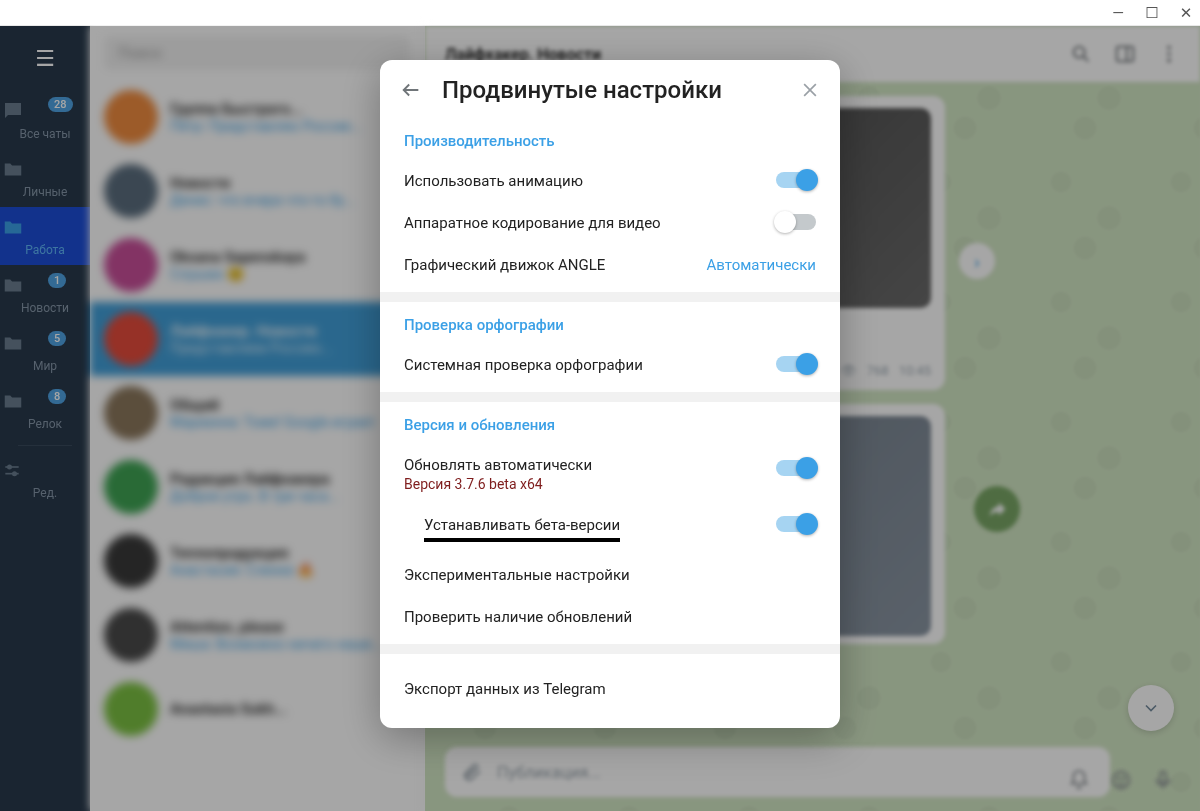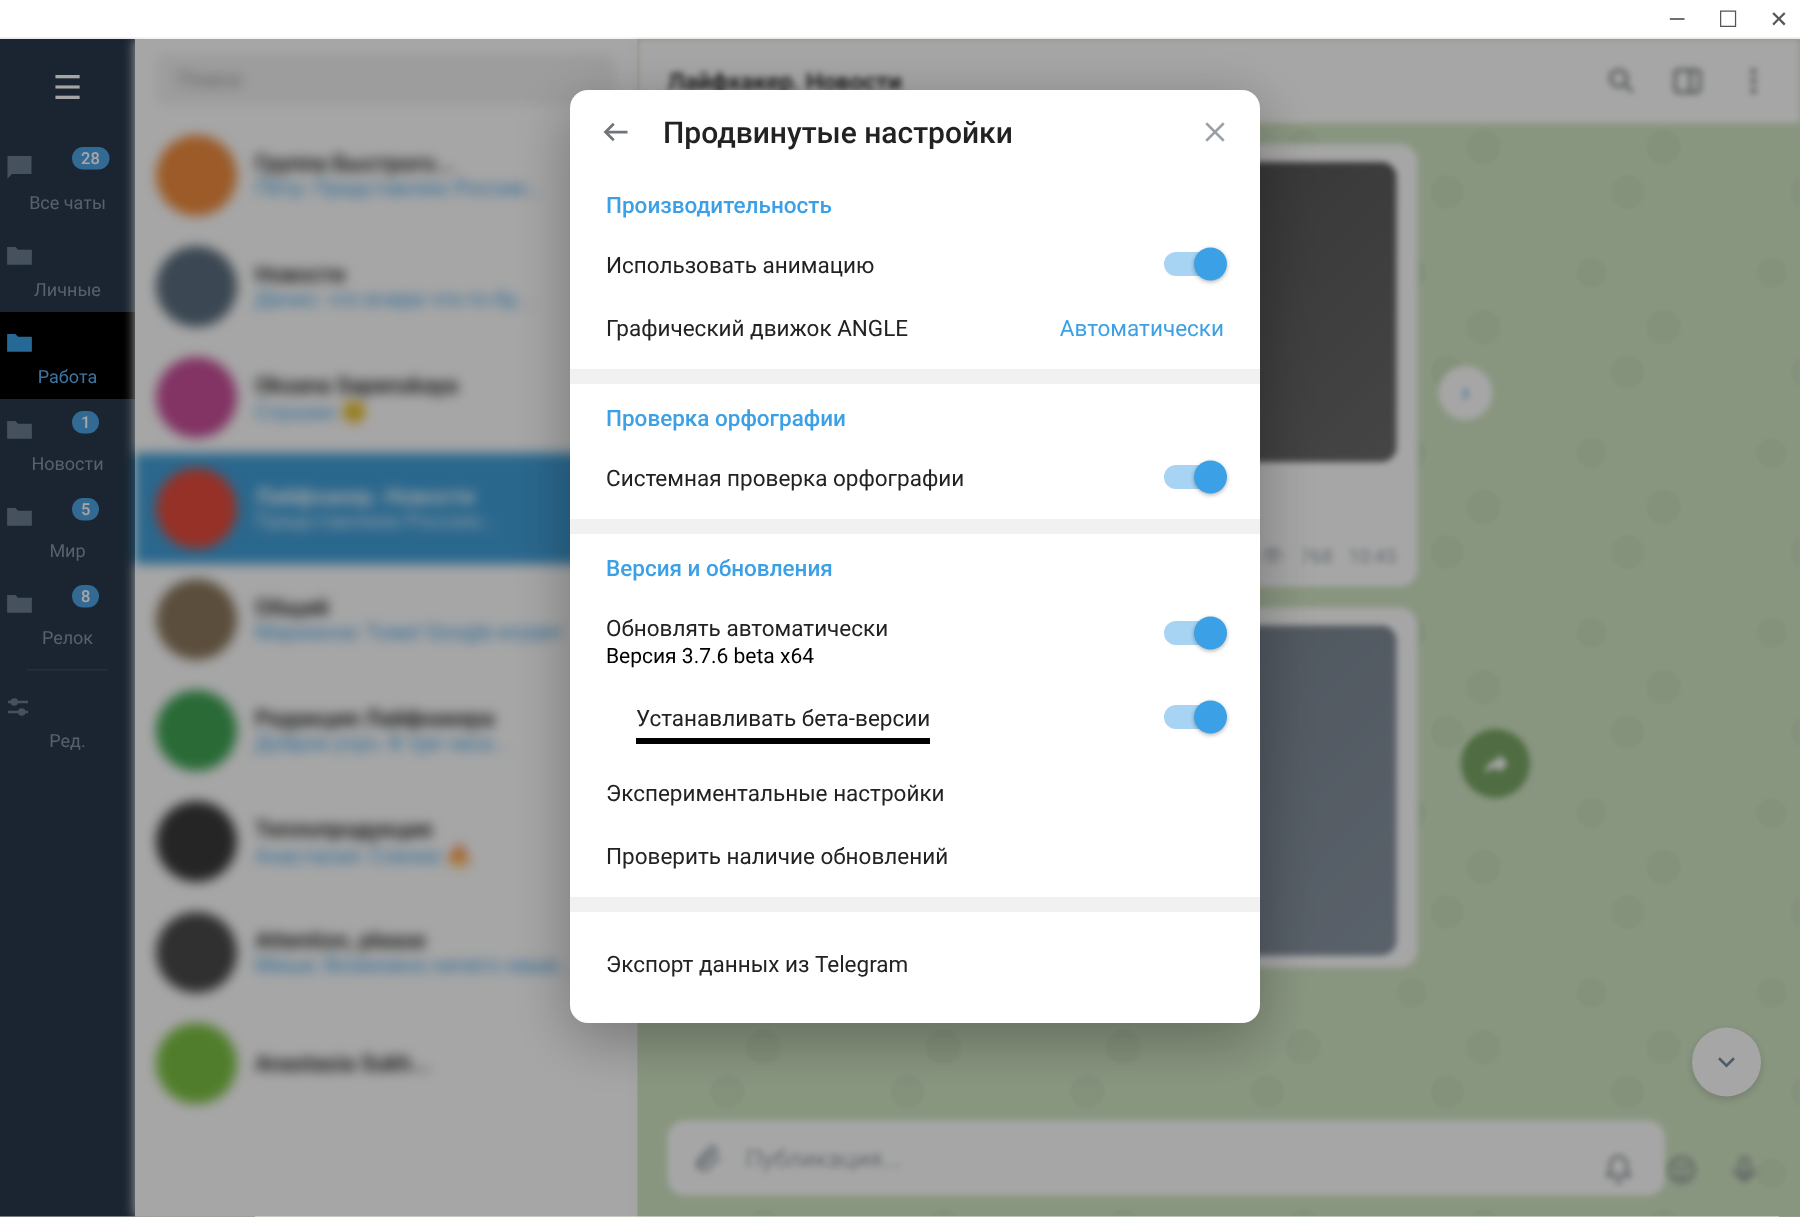--- a/index.html
+++ b/index.html
@@ -8,21 +8,21 @@
   
   .titlebar { height: 26px; background: #fff; display:flex; justify-content:flex-end; align-items:center; padding-right:6px; gap:18px; color:#555; font-size:15px; border-bottom:1px solid #e8e8e8;}
   .titlebar span { width:16px; text-align:center; cursor:default;}
 
   .app { display:flex; height: 785px; position:relative; }
 
   
   .rail { width: 90px; background:#293a4c; display:flex; flex-direction:column; align-items:center; padding-top:8px; color:#9fb0c0; font-size:12px; }
   .hamburger { color:#fff; font-size:22px; padding:12px 0 18px; }
   .rail-item { width:100%; text-align:center; padding:10px 0 8px; position:relative; cursor:pointer;}
-  .rail-item.active { background:#000000; color:#5eb5f7;}
+  .rail-item.active { background:#1d4ed8; color:#5eb5f7;}
   .rail-item .ico { font-size:22px; display:block; margin-bottom:4px; color:inherit;}
   .rail-item.active .ico { color:#3ba0e6;}
   .rail-item:not(.active) .ico { color:#6a7d8f;}
   .rail-item .lbl { font-size:12px; color:#8596a8;text-align:right; }
   .rail-item.active .lbl { color:#5eb5f7;}
   .badge { position:absolute; top:8px; left:48px; background:#4fa3e3; color:#fff; font-size:11px; border-radius:10px; padding:1px 6px; min-width:18px; text-align:center; font-weight:500;}
   .rail-sep { height:1px; background:#3a4a5c; width:60%; margin:6px 0;}
   .rail-spacer { flex:1; }
 
   
@@ -63,30 +63,30 @@
   .composer { position:absolute; left:20px; right:90px; bottom:14px; height:50px; background:#fff; border-radius:12px; display:flex; align-items:center; padding:0 16px; gap:14px; color:#a2acb4; font-size:16px; z-index:2; filter: blur(2px);}
   .composer-icons-right { position:absolute; right:26px; bottom:20px; display:flex; gap:20px; color:#8a8f94; font-size:22px; z-index:2; filter: blur(2px);}
 
   
   .dim { position:absolute; inset:26px 0 0 0; background:rgba(0,0,0,.35); z-index:5;}
 
   
   .modal { position:absolute; left:380px; top:60px; width:460px; background:#fff; border-radius:12px; z-index:10; box-shadow:0 10px 40px rgba(0,0,0,.3); overflow:hidden; display:flex; flex-direction:column;}
   .modal-head { display:flex; align-items:center; padding:16px 20px 14px; gap:20px;}
   .modal-head .back { color:#707579; font-size:20px; cursor:pointer;}
-  .modal-head .mtitle { font-size:20px; font-weight:500; color:#222;}
+  .modal-head .mtitle { font-size:24px; font-weight:500; color:#222;}
   .modal-head .close { margin-left:auto; color:#9aa0a6; font-size:20px; cursor:pointer;}
   .modal-body { max-height:680px; overflow-y:auto;}
   .section-sep { height:10px; background:#f1f1f1;}
   .section { padding:14px 24px 6px;}
   .section-title { color:#3ba0e6; font-size:15px; font-weight:500; margin-bottom:10px;}
   .row { display:flex; padding:12px 0; font-size:15px; color:#222;}
   .row .rlabel { flex:1;}
   .row .rval { color:#3ba0e6; font-size:15px;}
-  .row .sub { color:#000000; font-size:14px; margin-top:2px;}
+  .row .sub { color:#7f1d1d; font-size:14px; margin-top:2px;}
   .row.highlight .rlabel-inner { border-bottom:4px solid #000000; padding-bottom:4px; display:inline-block;margin-left:20px;}
   .row.clickable { cursor:pointer;}
 
   
   .toggle { width:40px; height:16px; border-radius:10px; position:relative; background:#c4c9cc; cursor:pointer;}
   .toggle::after { content:""; position:absolute; width:22px; height:22px; border-radius:50%; background:#fff; top:-3px; left:-2px; box-shadow:0 1px 3px rgba(0,0,0,.3);}
   .toggle.on { background:#a6d4f2;}
   .toggle.on::after { left:20px; background:#3ba0e6;}
 
   svg { display:block; }
@@ -362,20 +362,24 @@
   </div>
 
   <div class="modal-body">
 
     <div class="section">
       <div class="section-title">Производительность</div>
       <div class="row">
         <span class="rlabel">Использовать анимацию</span>
         <span class="toggle on"></span>
       </div>
+      <div class="row">
+        <span class="rlabel">Аппаратное кодирование для видео</span>
+        <span class="toggle"></span>
+      </div>
       <div class="row clickable">
         <span class="rlabel">Графический движок ANGLE</span>
         <span class="rval">Автоматически</span>
       </div>
     </div>
 
     <div class="section-sep"></div>
 
     <div class="section">
       <div class="section-title">Проверка орфографии</div>

